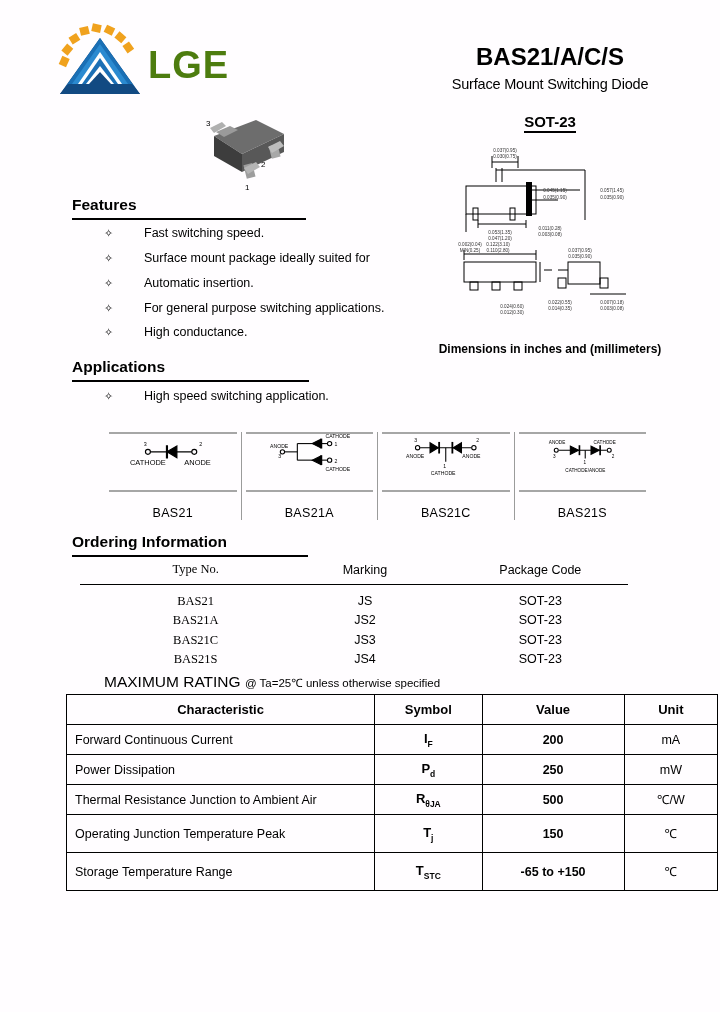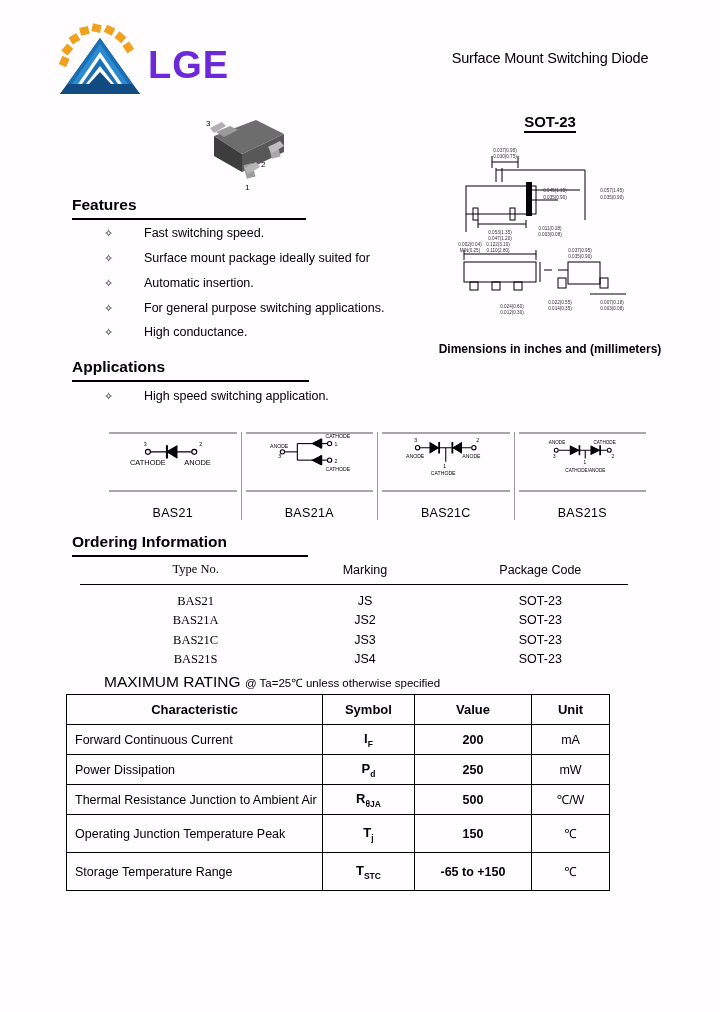--- a/index.html
+++ b/index.html
@@ -27,21 +27,21 @@
     height: 80px;
   }
   .logo-mark { position: absolute; left: 6px; top: 0; width: 92px; height: 78px; }
   .logo-text {
     position: absolute;
     left: 100px;
     top: 22px;
     font-size: 38px;
     font-weight: bold;
     letter-spacing: 1px;
-    color: #6d28d9;
+    color: #4d7c0f;
     font-family: "Liberation Sans", sans-serif;
   }
 
   .title-block {
     position: absolute;
     left: 400px;
     top: 44px;
     width: 300px;
     text-align: center;
   }
@@ -198,21 +198,21 @@
     white-space: nowrap;
     margin-left: 32px;
   }
   .mr-title .small {
     font-size: 11.5px;
   }
   .mr-table {
     position: absolute;
     left: 66px;
     top: 694px;
-    width: 544px;
+    width: 652px;
     border-collapse: collapse;
     font-size: 12.5px;
   }
   .mr-table th, .mr-table td {
     border: 1.4px solid #000;
     padding: 0;
     height: 29px;
   }
   .mr-table th {
     font-weight: bold;
@@ -278,20 +278,21 @@
       <polygon points="46,30 68,62 24,62" fill="#ffffff"></polygon>
       <polygon points="46,36 64,62 28,62" fill="#1a6fb5"></polygon>
       <polygon points="46,44 60,62 32,62" fill="#ffffff"></polygon>
       <polygon points="46,50 57,62 35,62" fill="#124a82"></polygon>
       <polygon points="6,72 86,72 78,62 14,62" fill="#124a82"></polygon>
     </svg>
     <div class="logo-text">LGE</div>
   </div>
 
   <div class="title-block">
+    <div class="part-title">BAS21/A/C/S</div>
     <div class="part-sub">Surface Mount Switching Diode</div>
   </div>
   <div class="pkg-name">
     <span class="u">SOT-23</span>
   </div>
 
   <svg class="pkg3d" viewBox="0 0 112 84">
     <polygon points="32,24 74,8 102,22 60,42" fill="#6d6d6d"></polygon>
     <polygon points="32,24 60,42 60,60 32,44" fill="#3d3d3d"></polygon>
     <polygon points="60,42 102,22 102,40 60,60" fill="#585858"></polygon>

